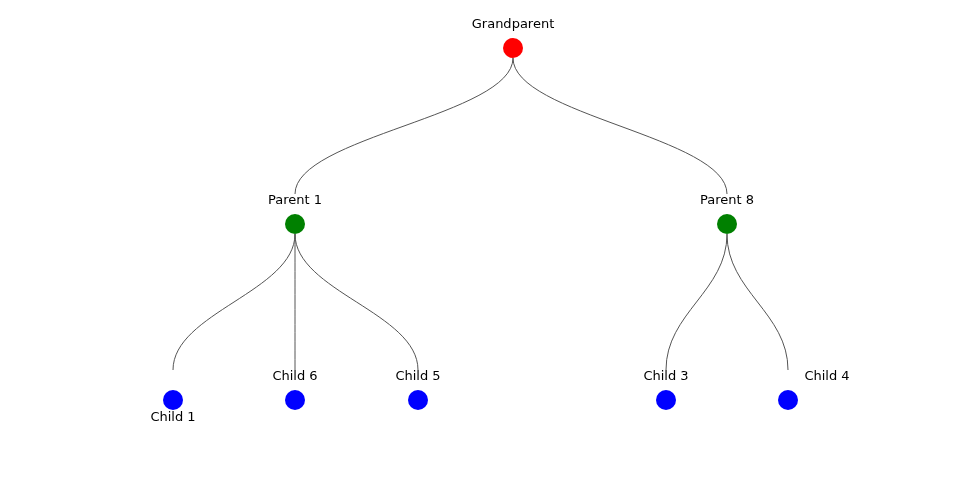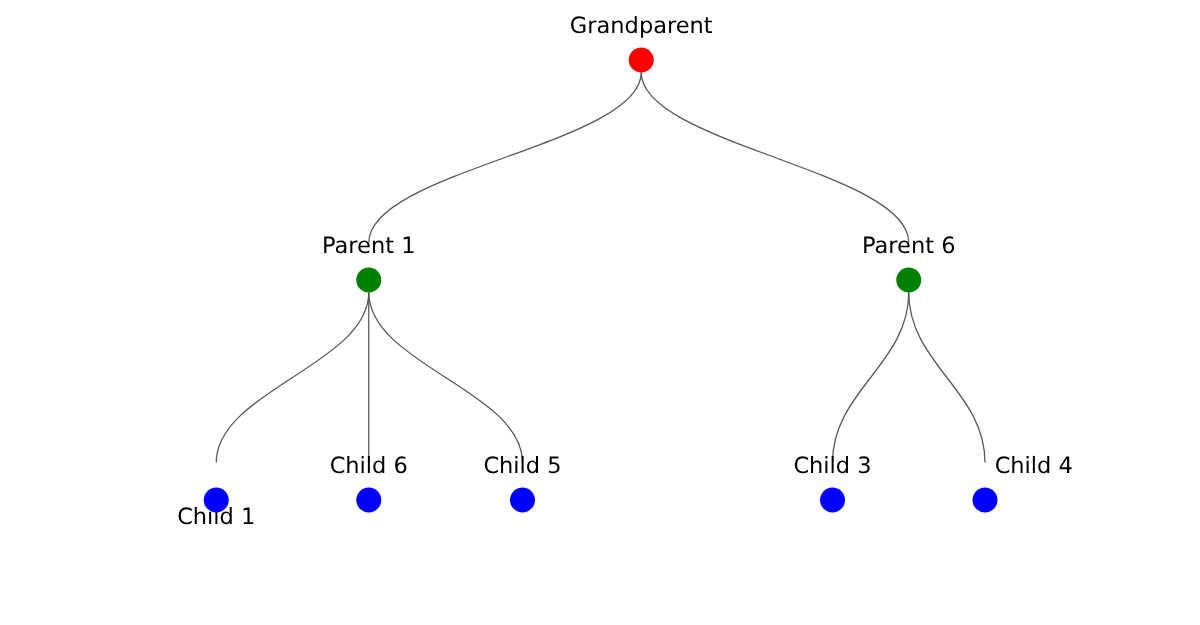--- a/index.html
+++ b/index.html
@@ -27,21 +27,21 @@
   .node {
     position: absolute;
     border-radius: 50%;
     transform: translate(-50%, -50%);
   }
   .node-label {
     position: absolute;
     transform: translate(-50%, -100%);
     white-space: nowrap;
     color: #000000;
-    font-size: 18px;
+    font-size: 13px;
     line-height: 1;
     font-family: "DejaVu Sans", sans-serif;
   }
 </style>
 </head>
 <body>
 
 <div id="canvas">
   <svg id="edges" viewBox="0 0 960 500" xmlns="http://www.w3.org/2000/svg">
       <path d="M 513 58 C 513 115.12, 295 136.88, 295 194" fill="none" stroke="#555555" stroke-width="1"></path>
@@ -50,21 +50,21 @@
       <path d="M 295 234 C 295 291.12, 295 312.88, 295 370" fill="none" stroke="#555555" stroke-width="1"></path>
       <path d="M 295 234 C 295 291.12, 418 312.88, 418 370" fill="none" stroke="#555555" stroke-width="1"></path>
       <path d="M 727 234 C 727 291.12, 666 312.88, 666 370" fill="none" stroke="#555555" stroke-width="1"></path>
       <path d="M 727 234 C 727 291.12, 788 312.88, 788 370" fill="none" stroke="#555555" stroke-width="1"></path>
     </svg>
   <div id="node-layer">
       <div class="node-label" style="left: 513px; top: 30px;">Grandparent</div>
       <div class="node" style="left: 513px; top: 48px; width: 20px; height: 20px; background: rgb(255, 0, 0);"></div>
       <div class="node-label" style="left: 295px; top: 206px; text-align: right;">Parent 1</div>
       <div class="node" style="left: 295px; top: 224px; width: 20px; height: 20px; background: rgb(0, 128, 0);"></div>
-      <div class="node-label" style="left: 727px; top: 206px;">Parent 6</div>
+      <div class="node-label" style="left: 727px; top: 206px;">Parent 8</div>
       <div class="node" style="left: 727px; top: 224px; width: 20px; height: 20px; background: rgb(0, 128, 0);"></div>
       <div class="node-label" style="left: 173px; top: 400px; margin-top: 23px;">Child 1</div>
       <div class="node" style="left: 173px; top: 400px; width: 20px; height: 20px; background: rgb(0, 0, 255);"></div>
       <div class="node-label" style="left: 295px; top: 382px;">Child 6</div>
       <div class="node" style="left: 295px; top: 400px; width: 20px; height: 20px; background: rgb(0, 0, 255);"></div>
       <div class="node-label" style="left: 418px; top: 382px; text-align: right;">Child 5</div>
       <div class="node" style="left: 418px; top: 400px; width: 20px; height: 20px; background: rgb(0, 0, 255);"></div>
       <div class="node-label" style="left: 666px; top: 382px;">Child 3</div>
       <div class="node" style="left: 666px; top: 400px; width: 20px; height: 20px; background: rgb(0, 0, 255);"></div>
       <div class="node-label" style="left: 788px; top: 382px; margin-left: 39px;">Child 4</div>

